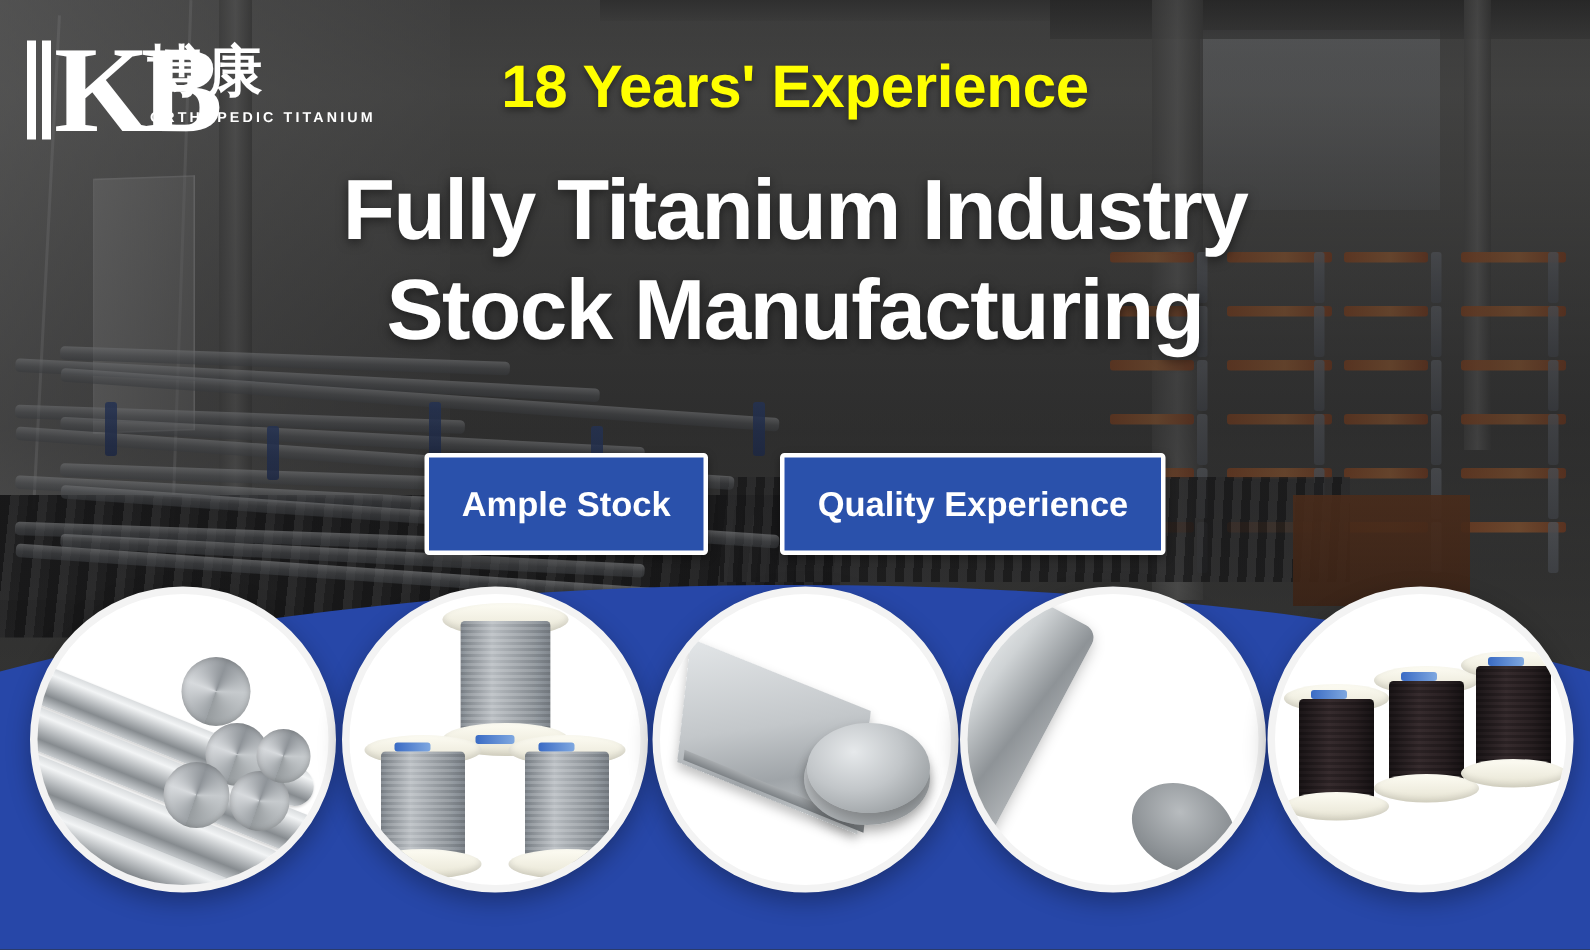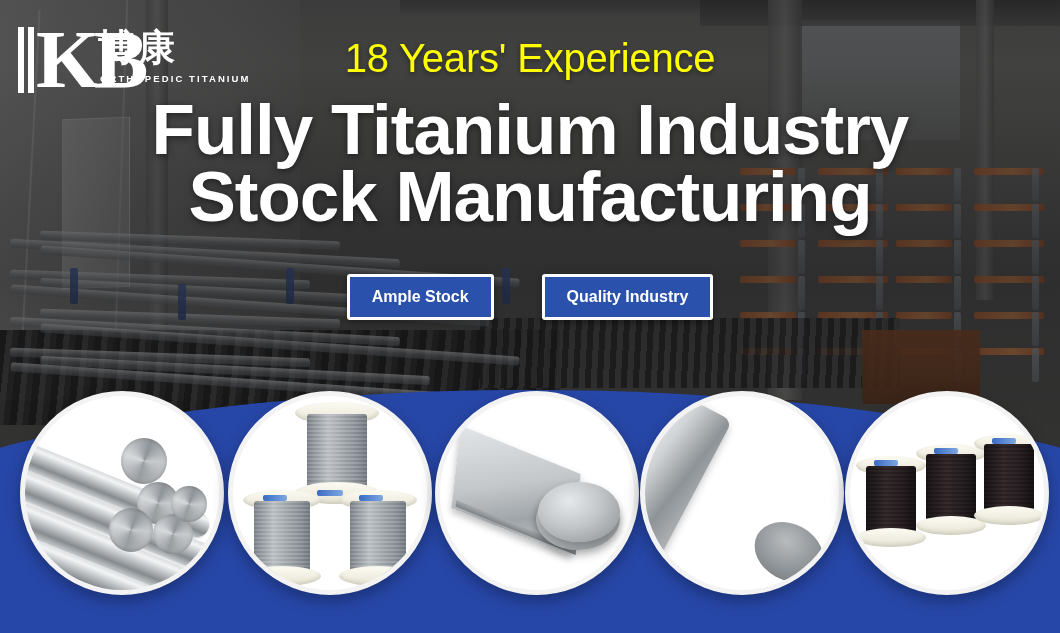--- a/index.html
+++ b/index.html
@@ -160,49 +160,50 @@
     letter-spacing:2.1px; margin-top:5px; padding-left:2px;
     white-space:nowrap;
   }
 
   
   .headline-wrap {
     position:absolute; left:0; right:0; top:34px;
     text-align:center; z-index:25;
   }
   .kicker {
-    font-size:40px; font-weight:400; color:#ffff00;
+    font-size:40px; font-weight:700; color:#ffff00;
     letter-spacing:-.2px; line-height:48px;
     text-shadow:0 2px 5px rgba(0,0,0,.45);
   }
   .h1 {
-    margin-top:14px;
-    font-size:71px; font-weight:700; color:#ffffff;
+    margin-top:25px;
+    font-size:57px; font-weight:700; color:#ffffff;
     line-height:67px; letter-spacing:-1px;
     text-shadow:0 2px 7px rgba(0,0,0,.5);
   }
   .h1 .l2 { display:block; }
 
   
   .pills {
     position:absolute; top:274px; left:0; right:0;
     display:flex; justify-content:center; align-items:center;
     gap:48px; z-index:25;
   }
   .pill {
     background:#2a51ab;
     border:3px solid #ffffff;
     border-radius:3px;
-    padding:8px 22px;
+    padding:19px 22px;
     color:#ffffff;
-    font-size:16px;
+    font-size:23px;
     font-weight:700;
     white-space:nowrap;
     line-height:24px;
     box-shadow:0 2px 6px rgba(0,0,0,.35);
+    margin-top:28px;
   }
 
   
   .circles {
     position:absolute; bottom:0; left:0; width:1060px; height:260px;
     z-index:26;
   }
   .circle {
     position:absolute;
     border-radius:50%;
@@ -394,21 +395,21 @@
   <div class="headline-wrap">
     <div class="kicker">18 Years' Experience</div>
     <div class="h1">
       <span class="l1">Fully Titanium Industry</span>
       <span class="l2">Stock Manufacturing</span>
     </div>
   </div>
 
   <div class="pills">
     <div class="pill">Ample Stock</div>
-    <div class="pill">Quality Industry</div>
+    <div class="pill">Quality Experience</div>
   </div>
 
   <div class="circles">
 
     <div class="circle c-1">
       <div class="circle-inner">
         <div class="rod" style="left:-30px; top:34px; width:230px; height:26px; transform:rotate(22deg);"></div>
         <div class="rod" style="left:-34px; top:62px; width:240px; height:28px; transform:rotate(22deg);"></div>
         <div class="rod" style="left:-30px; top:96px; width:210px; height:30px; transform:rotate(22deg);"></div>
         <div class="rod" style="left:-24px; top:130px; width:180px; height:30px; transform:rotate(22deg);"></div>

